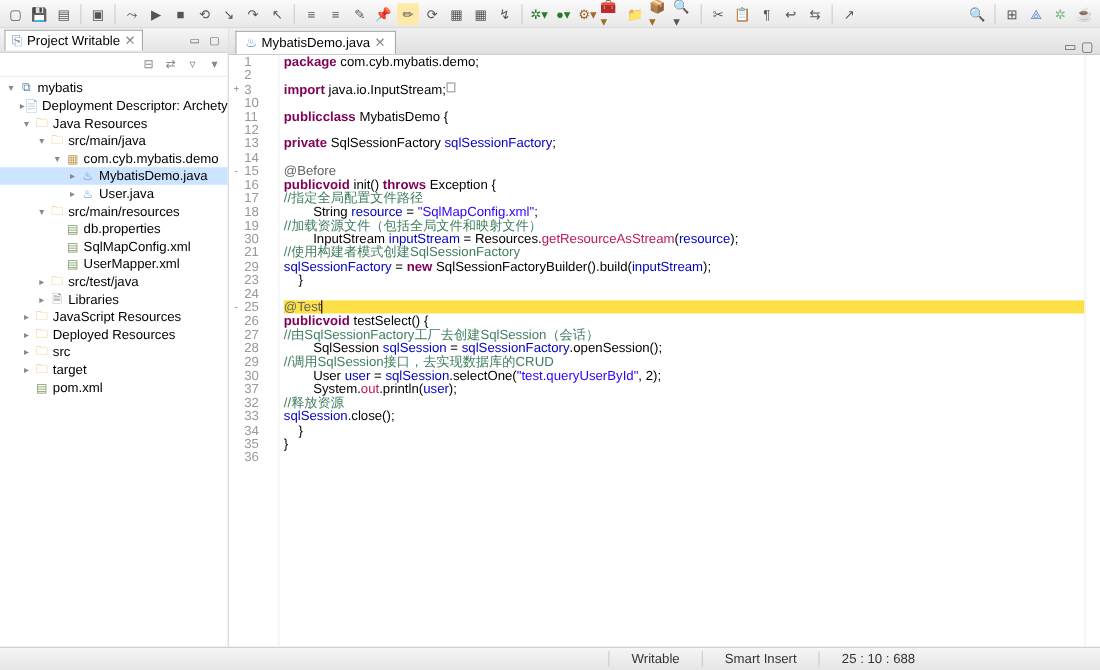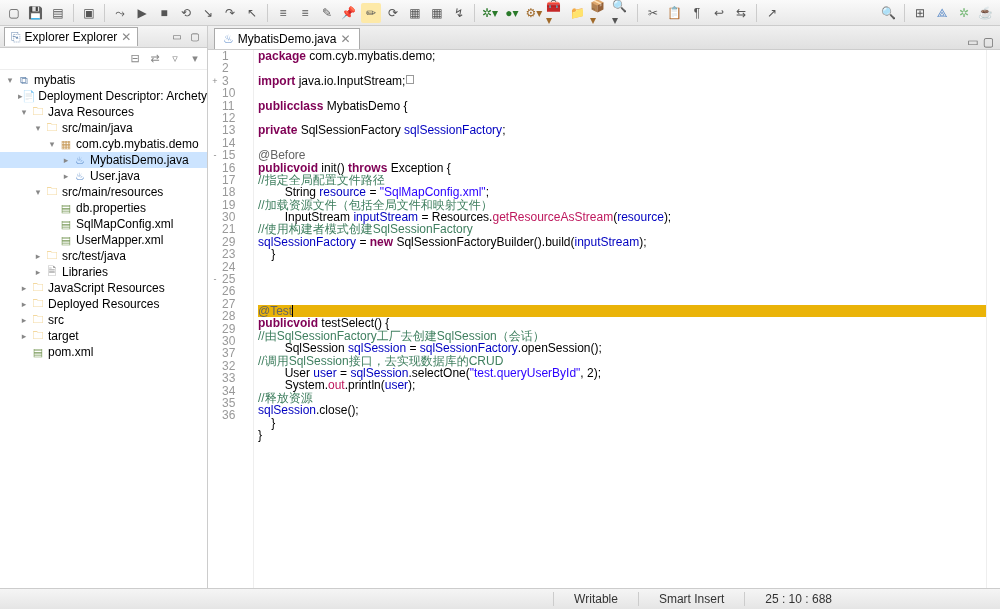--- a/index.html
+++ b/index.html
@@ -29,21 +29,21 @@
 .gutter { width: 32px; text-align: right; padding: 0 6px 0 0; color: #999; background: #fff; user-select: none; border-right: 1px solid #eee; }
 .marker-col { width: 14px; background: #fff; }
 .code { flex: 1; white-space: pre; padding-left: 4px; color: #000; }
 .kw { color: #7f0055; font-weight: bold; }
 .str { color: #2a00ff; }
 .cmt { color: #3f7f5f; }
 .ann { color: #646464; }
 .fld { color: #0000c0; }
 .sta { color: #be185d; }
 .line { height: 12.4px; display: flex; }
-.line.hl { background: #eab308; margin-top: 32px; }
+.line.hl { background: #fde047; }
 .statusbar { height: 20px; background: linear-gradient(#f5f5f5, #e5e5e5); border-top: 1px solid #ccc; display: flex; align-items: center; padding: 10px 8px; font-size: 11px; color: #333; }
 .statusbar .cell { padding: 0 20px; border-left: 1px solid #ccc; }
 .ic-folder { color: #e8b64c; }
 .ic-package { color: #c89b5a; }
 .ic-java { color: #5a8ac8; }
 .ic-xml { color: #7a9a5a; }
 .ic-lib { color: #888; }
 .ic-proj { color: #6a8ab0; }
 .overview-ruler { width: 14px; background: #fff; border-left: 1px solid #eee; }
 </style>
@@ -97,21 +97,21 @@
   <span class="tb-btn" style="color:#5a8ac8">⟁</span>
   <span class="tb-btn" style="color:#7aba7a">✲</span>
   <span class="tb-btn" style="color:#a06a2a">☕</span>
 </div>
 
 <div class="main">
   <div class="panel-left">
     <div class="panel-header">
       <div class="panel-title">
         <span class="ic-proj">⎘</span>
-        <span>Explorer Explorer</span>
+        <span>Project Writable</span>
         <span style="color:#888">✕</span>
       </div>
       <div class="panel-icons">
         <span>▭</span>
         <span>▢</span>
       </div>
     </div>
     <div class="panel-subtoolbar">
       <span>⊟</span>
       <span>⇄</span>

